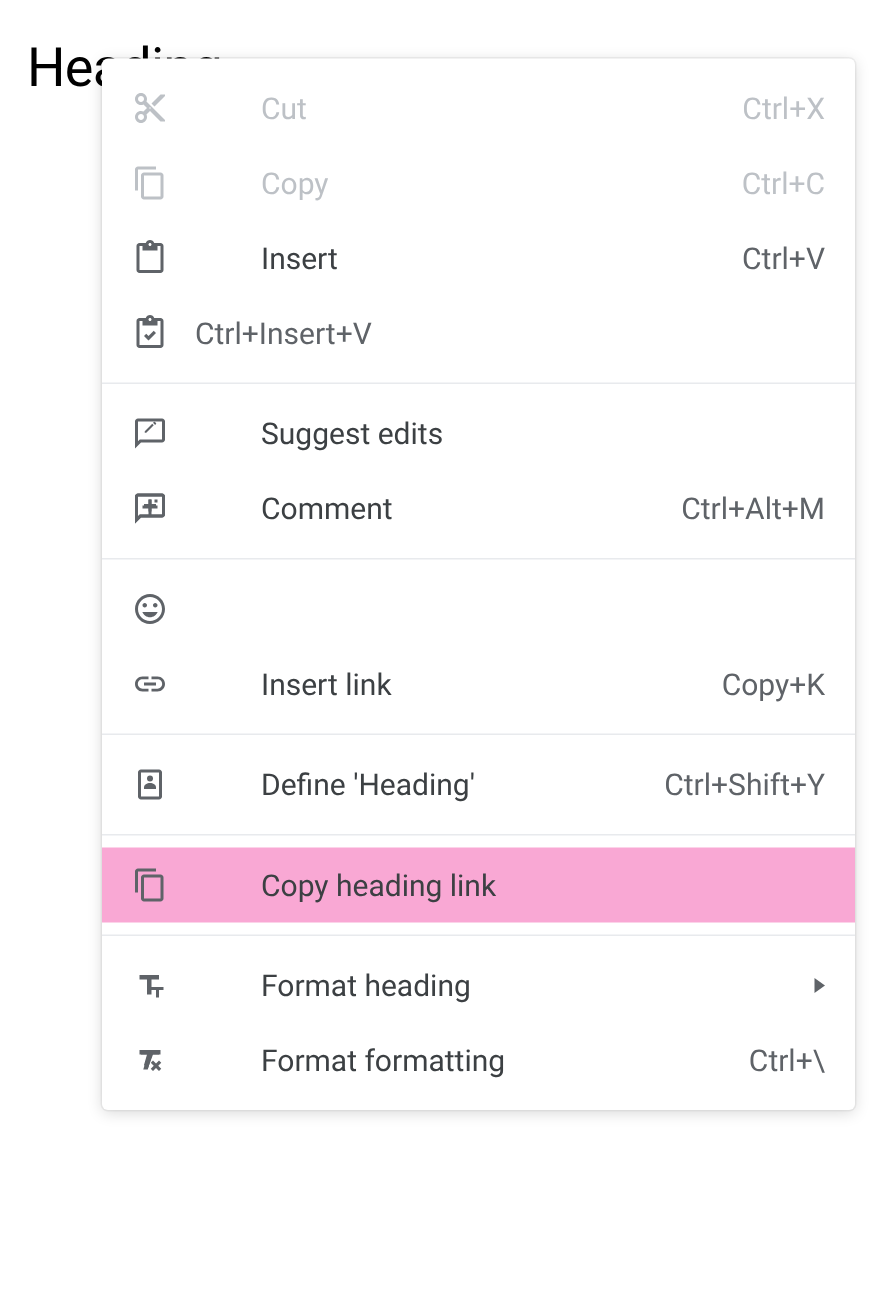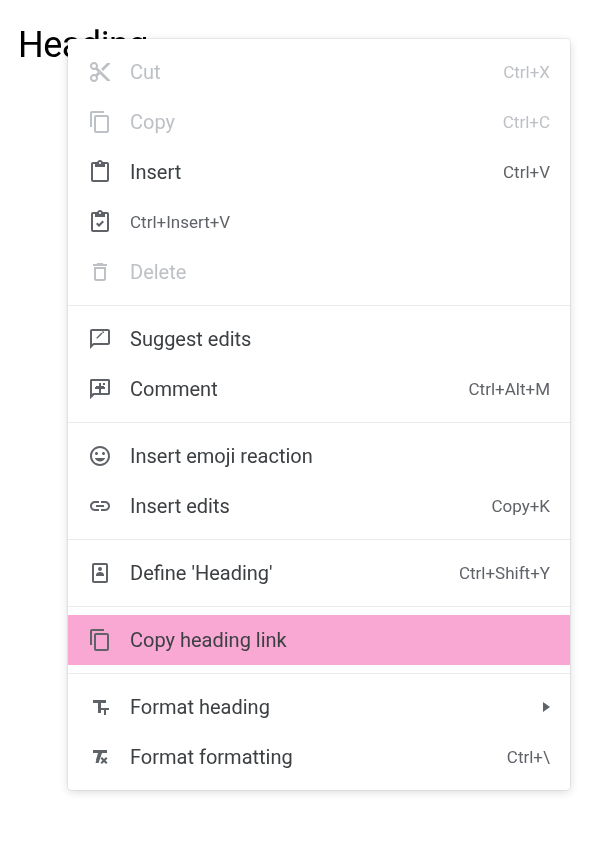--- a/index.html
+++ b/index.html
@@ -58,26 +58,27 @@
       flex-shrink: 0;
     }
     .menu-icon svg {
       width: 24px;
       height: 24px;
     }
     .menu-label {
       font-size: 20px;
       color: #3c4043;
       flex: 1;
+      margin-left: 44px;
     }
     .menu-item.disabled .menu-label {
       color: #bdc1c6;
     }
     .menu-shortcut {
-      font-size: 17px;
+      font-size: 20px;
       color: #5f6368;
     }
     .menu-item.disabled .menu-shortcut {
       color: #bdc1c6;
     }
     .menu-divider {
       height: 1px;
       background: #e8eaed;
       margin: 8px 0;
     }
@@ -131,29 +132,20 @@
 
   <div class="menu-item">
     <span class="menu-icon">
       <svg viewBox="0 0 24 24">
           <path class="icon-enabled" d="M19 2h-4.18C14.4.84 13.3 0 12 0c-1.3 0-2.4.84-2.82 2H5c-1.1 0-2 .9-2 2v16c0 1.1.9 2 2 2h14c1.1 0 2-.9 2-2V4c0-1.1-.9-2-2-2zm-7 0c.55 0 1 .45 1 1s-.45 1-1 1-1-.45-1-1 .45-1 1-1zm7 18H5V4h2v3h10V4h2v16z M8 14l3 3 5-5-1.5-1.5L11 14l-1.5-1.5z"></path>
         </svg>
     </span>
     <span class="menu-shortcut">Ctrl+Insert+V</span>
   </div>
 
-  <div class="menu-item disabled">
-    <span class="menu-icon">
-      <svg viewBox="0 0 24 24">
-          <path class="icon-disabled" d="M6 19c0 1.1.9 2 2 2h8c1.1 0 2-.9 2-2V7H6v12zM8 9h8v10H8V9zm7.5-5l-1-1h-5l-1 1H5v2h14V4h-3.5z"></path>
-        </svg>
-    </span>
-    <span class="menu-label">Delete</span>
-    <span class="menu-shortcut"></span>
-  </div>
 
   <div class="menu-divider"></div>
 
   <div class="menu-item">
     <span class="menu-icon">
       <svg viewBox="0 0 24 24">
           <path class="icon-enabled" d="M20 2H4c-1.1 0-2 .9-2 2v18l4-4h14c1.1 0 2-.9 2-2V4c0-1.1-.9-2-2-2zm0 14H5.17L4 17.17V4h16v12z"></path>
           <path class="icon-enabled" d="M14.5 6.5l-1-1-5 5v1h1l5-5zm1.5-1.5l-.7-.7c-.2-.2-.5-.2-.7 0l-.6.6 1.4 1.4.6-.6c.2-.2.2-.5 0-.7z"></path>
         </svg>
     </span>
@@ -174,30 +166,29 @@
   </div>
 
   <div class="menu-divider"></div>
 
   <div class="menu-item">
     <span class="menu-icon">
       <svg viewBox="0 0 24 24">
           <path class="icon-enabled" d="M11.99 2C6.47 2 2 6.48 2 12s4.47 10 9.99 10C17.52 22 22 17.52 22 12S17.52 2 11.99 2zM12 20c-4.42 0-8-3.58-8-8s3.58-8 8-8 8 3.58 8 8-3.58 8-8 8zm3.5-9c.83 0 1.5-.67 1.5-1.5S16.33 8 15.5 8 14 8.67 14 9.5s.67 1.5 1.5 1.5zm-7 0c.83 0 1.5-.67 1.5-1.5S9.33 8 8.5 8 7 8.67 7 9.5 7.67 11 8.5 11zm3.5 6.5c2.33 0 4.31-1.46 5.11-3.5H6.89c.8 2.04 2.78 3.5 5.11 3.5z"></path>
         </svg>
     </span>
-    <span class="menu-label">Insert emoji reaction</span>
   </div>
 
   <div class="menu-item">
     <span class="menu-icon">
       <svg viewBox="0 0 24 24">
           <path class="icon-enabled" d="M3.9 12c0-1.71 1.39-3.1 3.1-3.1h4V7H7c-2.76 0-5 2.24-5 5s2.24 5 5 5h4v-1.9H7c-1.71 0-3.1-1.39-3.1-3.1zM8 13h8v-2H8v2zm9-6h-4v1.9h4c1.71 0 3.1 1.39 3.1 3.1s-1.39 3.1-3.1 3.1h-4V17h4c2.76 0 5-2.24 5-5s-2.24-5-5-5z"></path>
         </svg>
     </span>
-    <span class="menu-label">Insert edits</span>
+    <span class="menu-label">Insert link</span>
     <span class="menu-shortcut">Copy+K</span>
   </div>
 
   <div class="menu-divider"></div>
 
   <div class="menu-item">
     <span class="menu-icon">
       <svg viewBox="0 0 24 24">
           <path class="icon-enabled" d="M18 2H6c-1.1 0-2 .9-2 2v16c0 1.1.9 2 2 2h12c1.1 0 2-.9 2-2V4c0-1.1-.9-2-2-2zm0 18H6V4h12v16z"></path>
           <circle class="icon-enabled" cx="12" cy="8" r="2"></circle>

